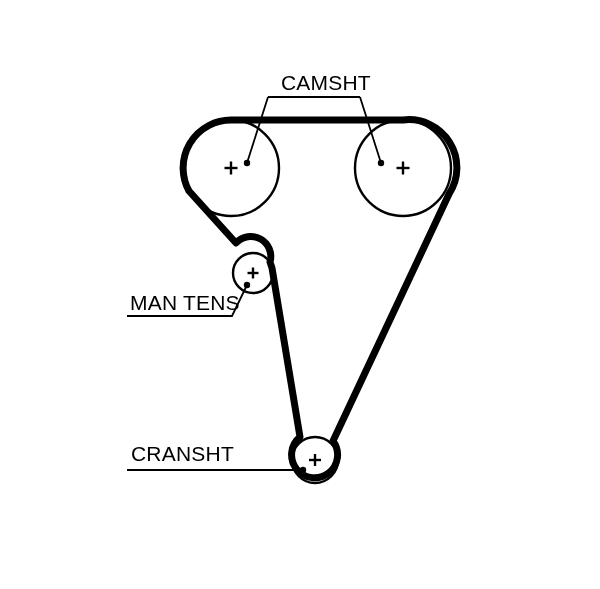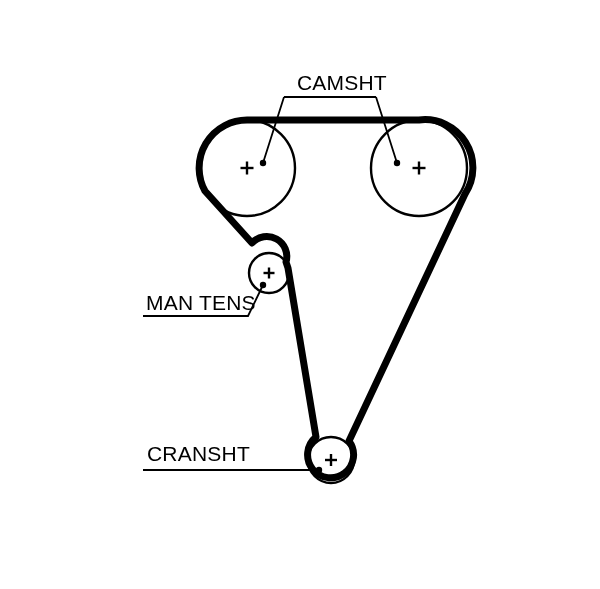--- a/index.html
+++ b/index.html
@@ -12,21 +12,20 @@
     width: 600px;
     height: 589px;
     overflow: hidden;
     font-family: "Liberation Sans", sans-serif;
   }
   #diagram-root {
     position: relative;
     width: 504px;
     height: 589px;
     background: #ffffff;
-    padding-left: 16px;
   }
   svg#belt-diagram {
     display: block;
     width: 600px;
     height: 589px;
   }
   .belt-path {
     fill: none;
     stroke: #000000;
     stroke-linecap: round;

